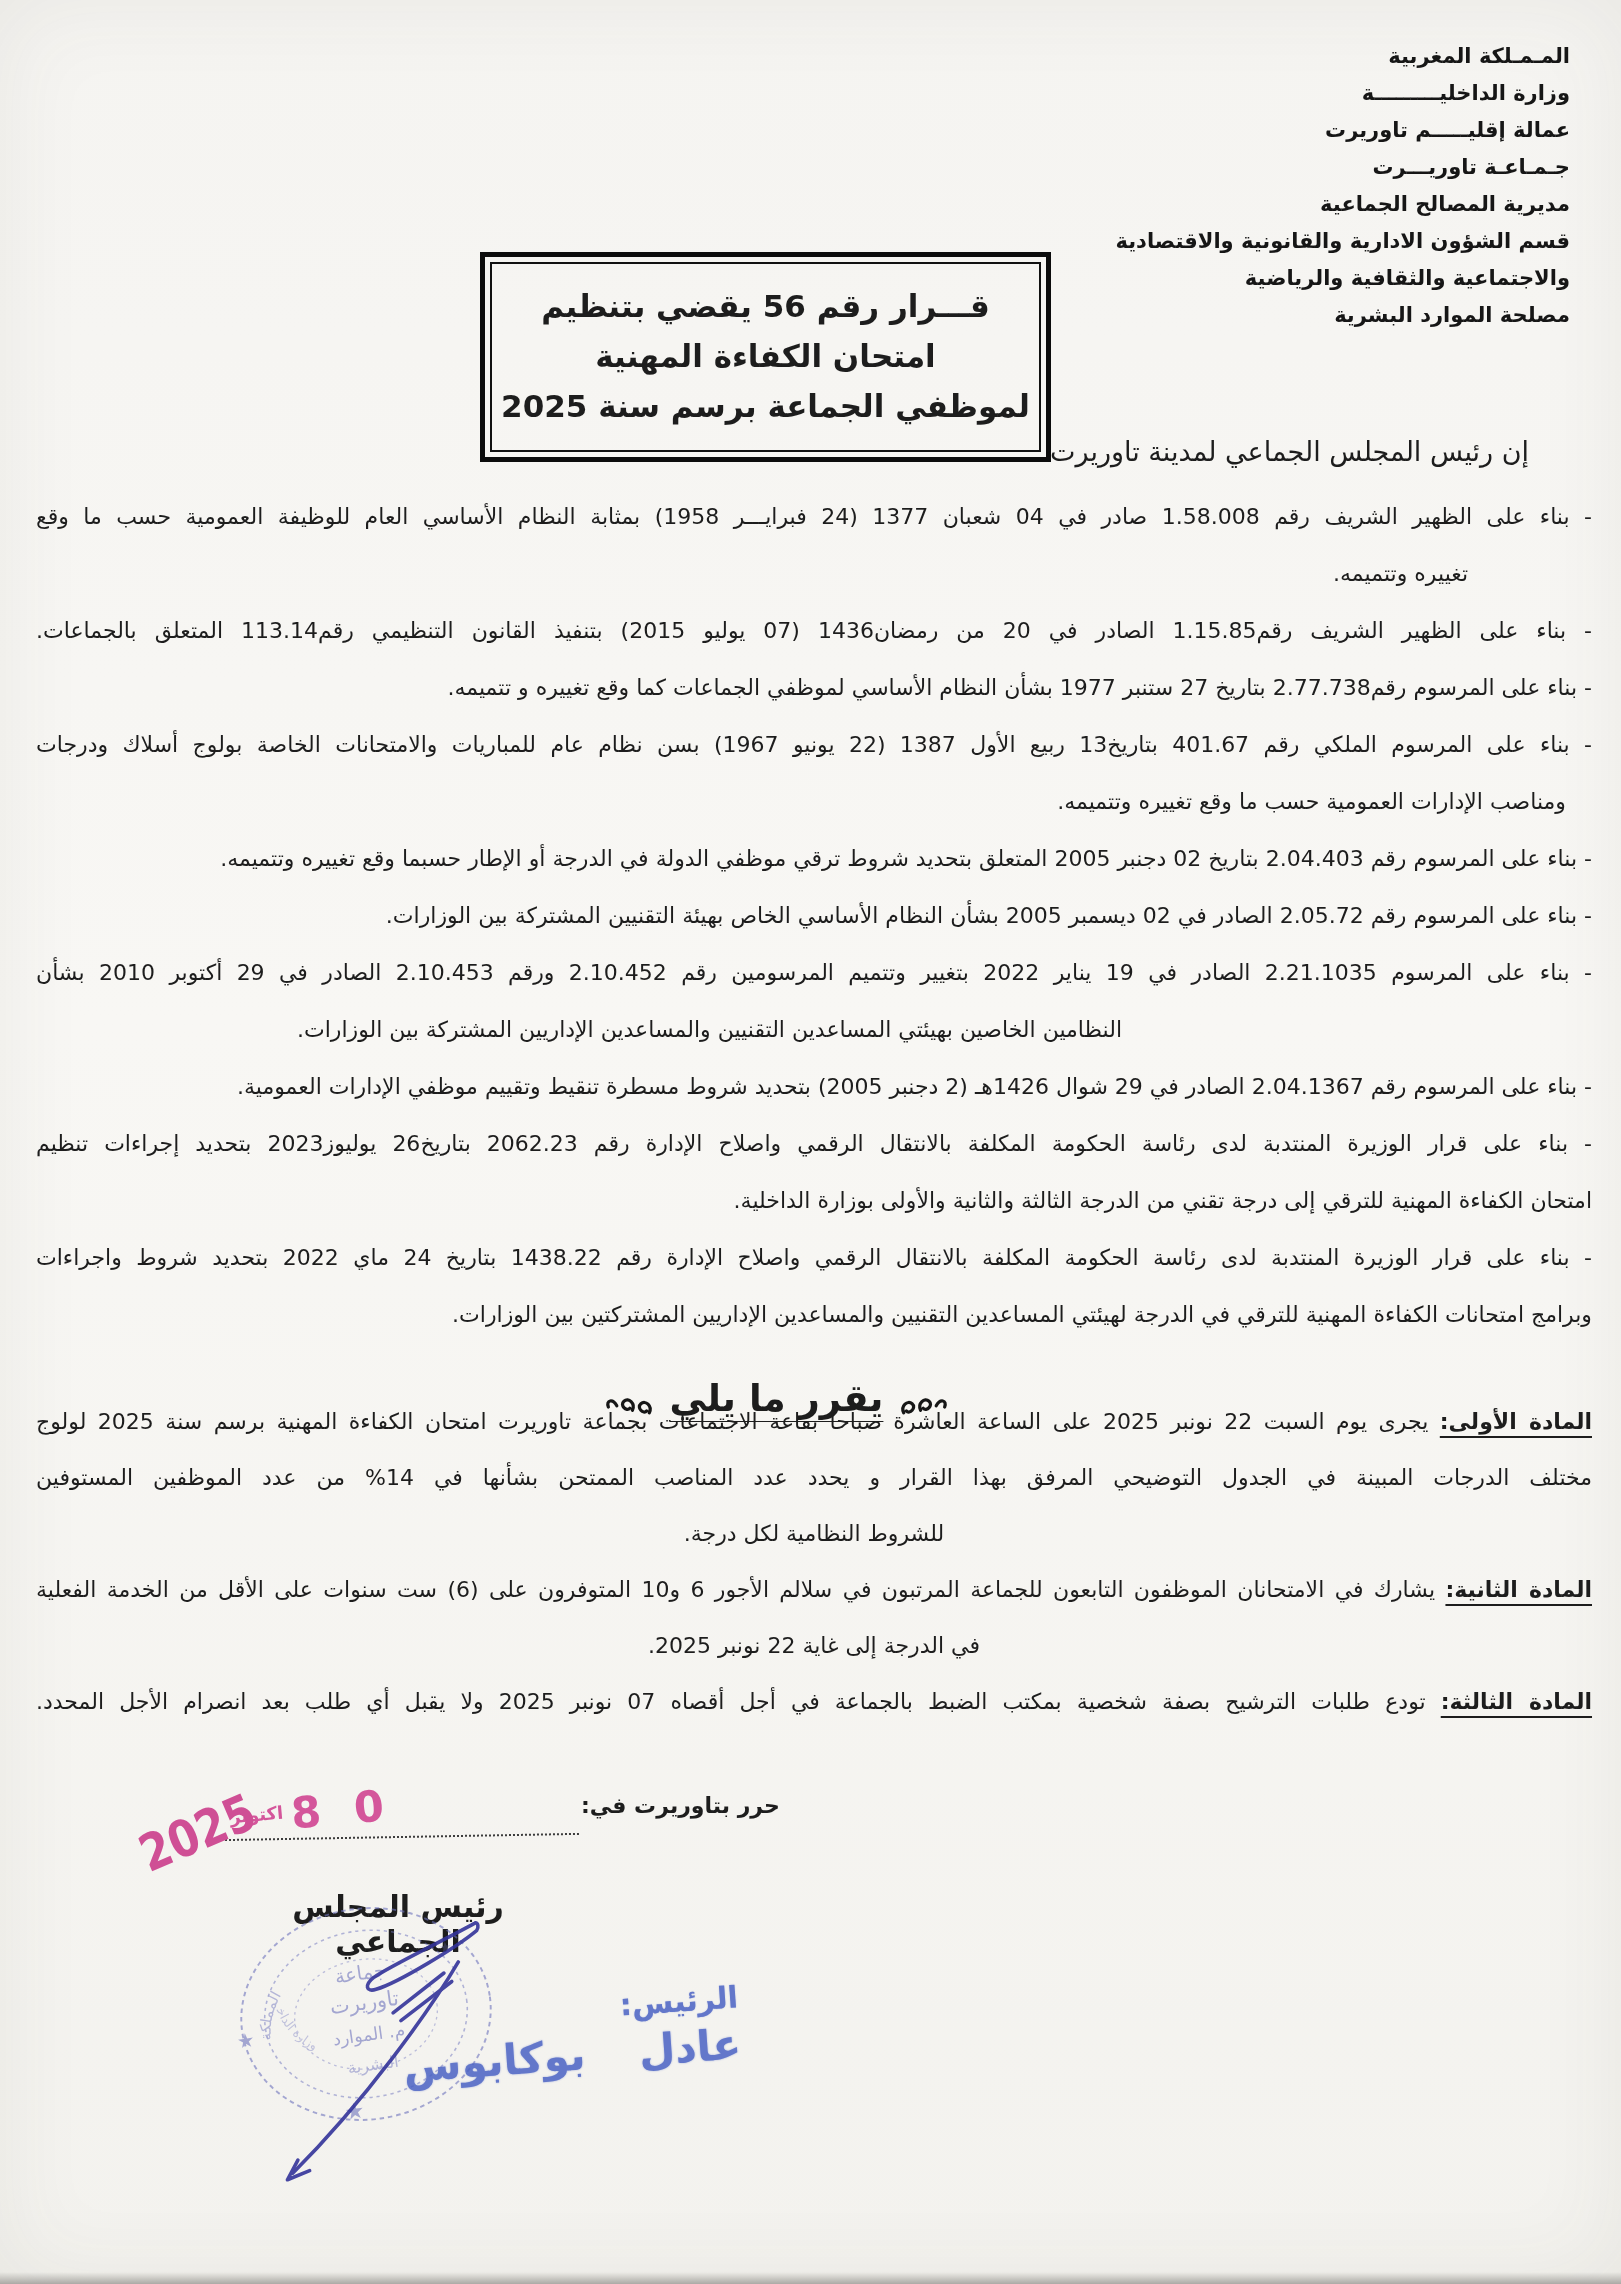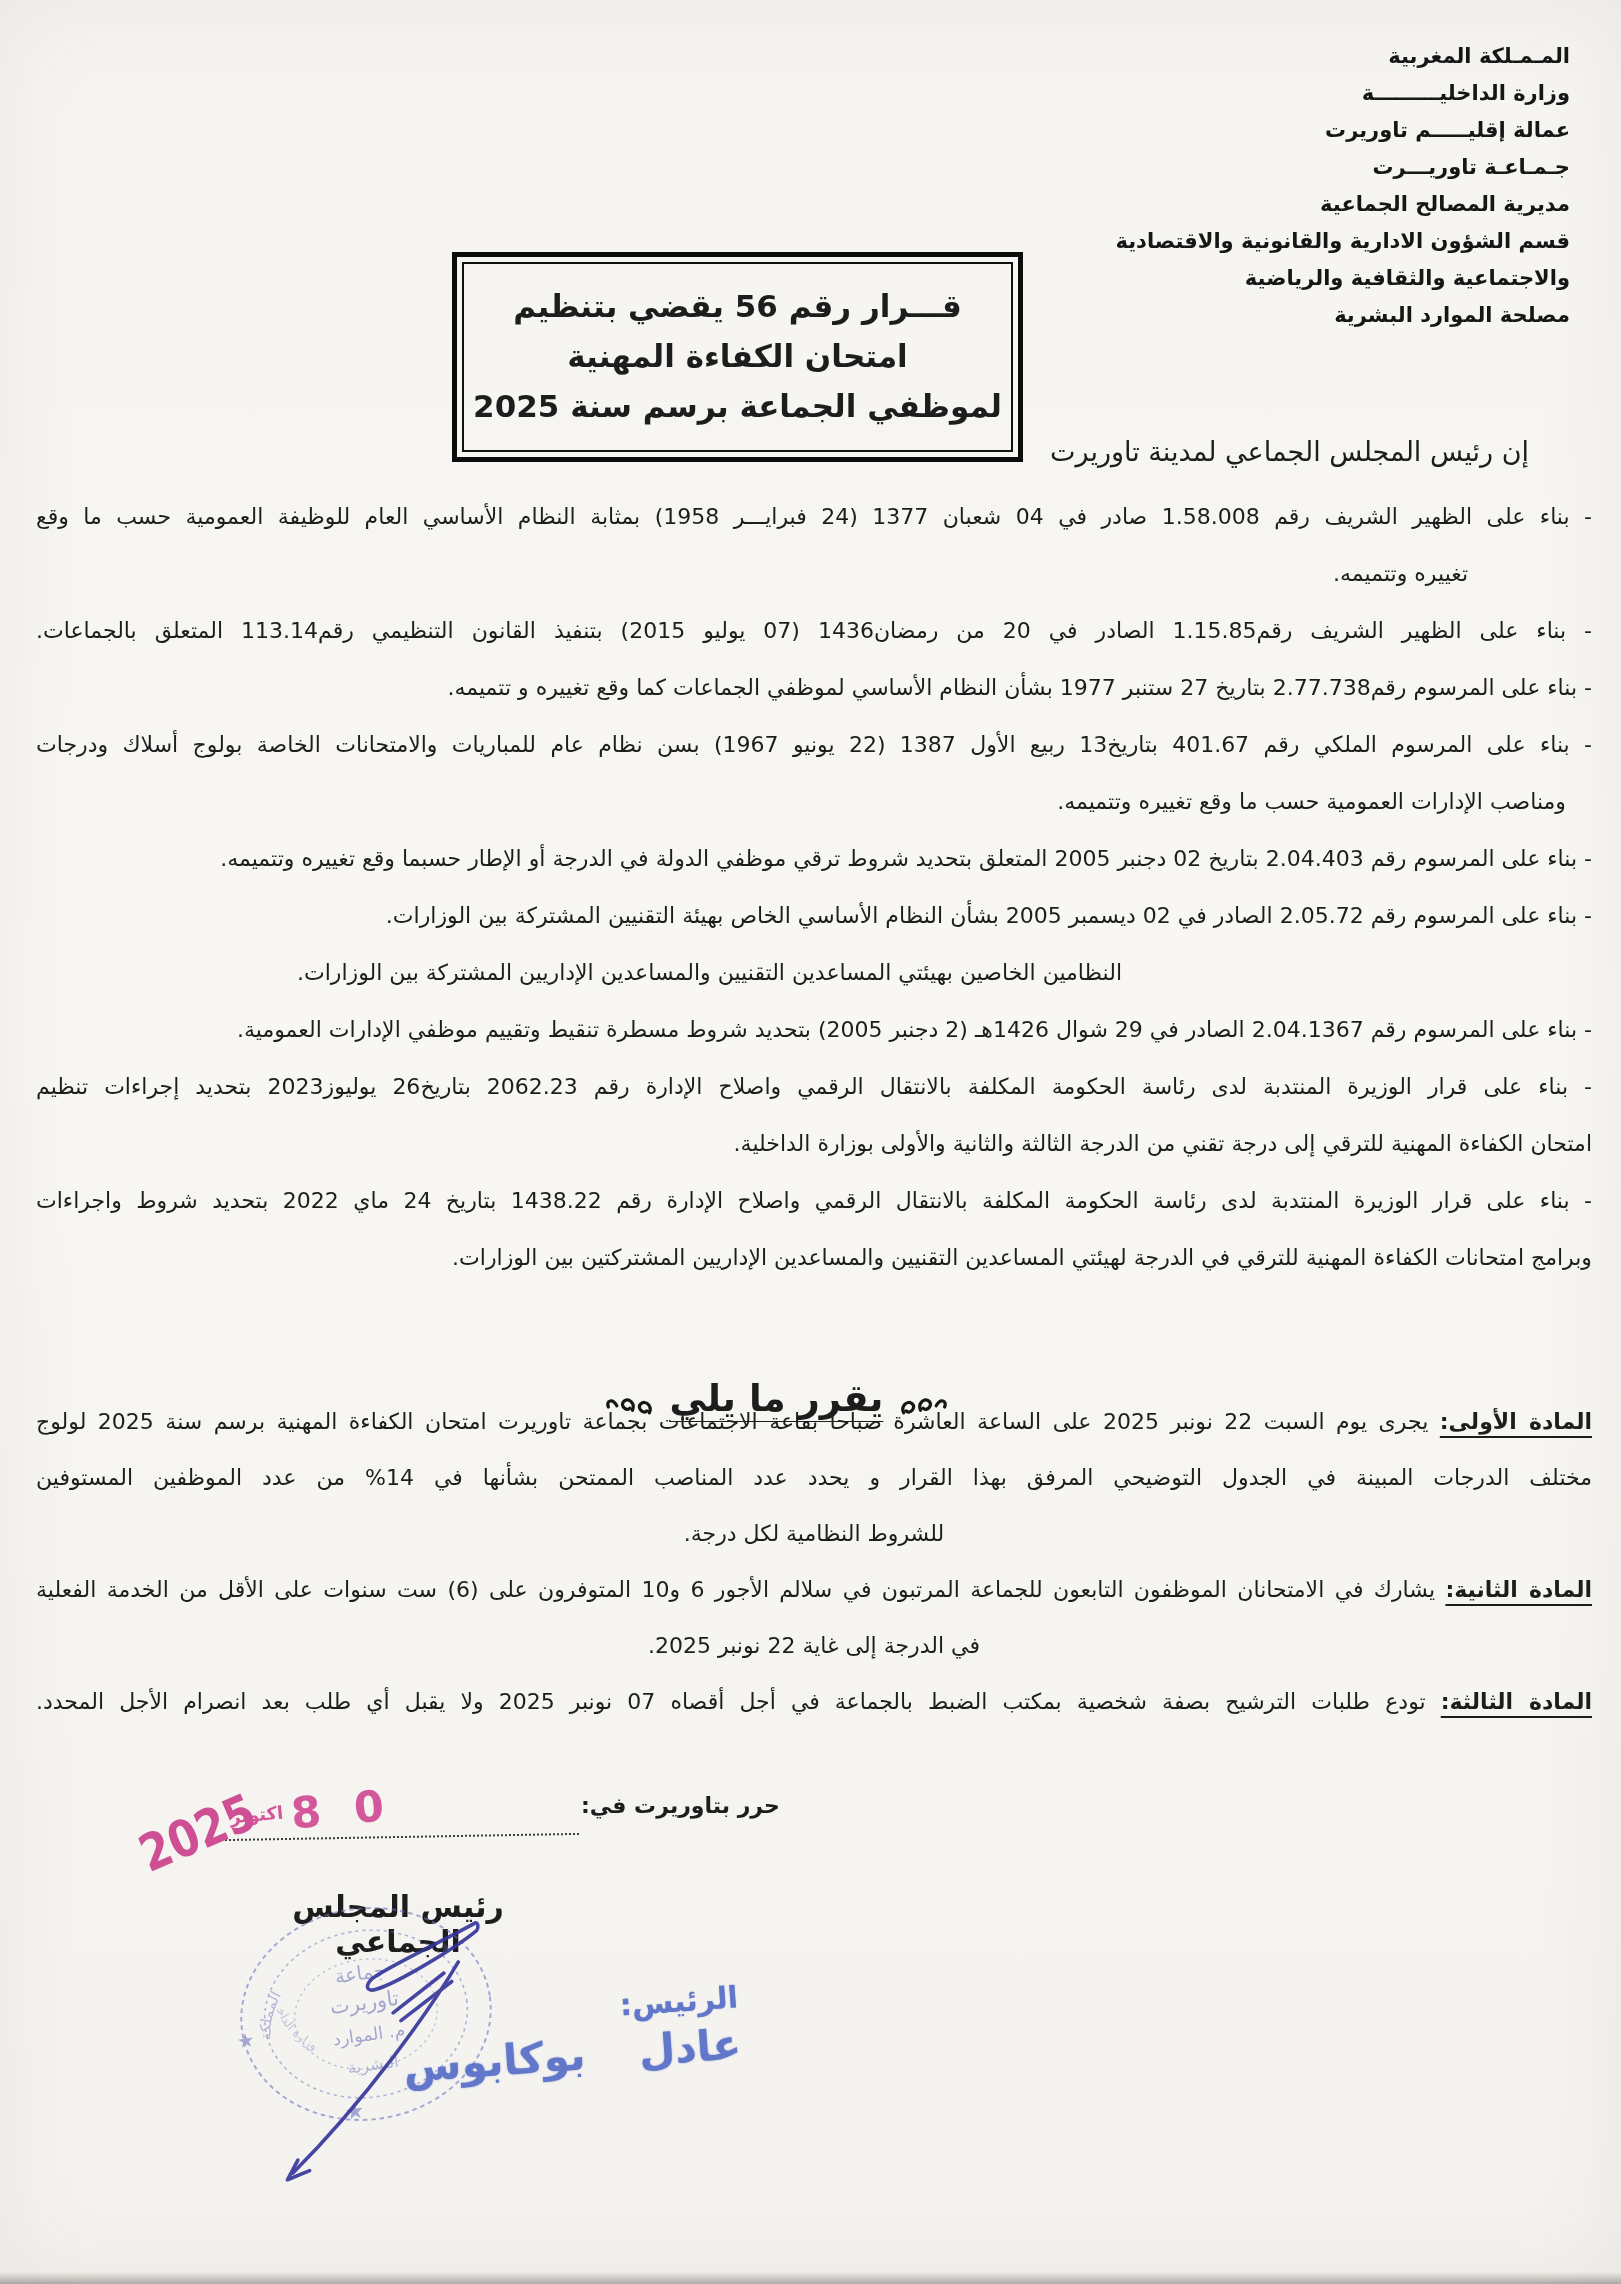--- a/index.html
+++ b/index.html
@@ -15,21 +15,21 @@
     box-shadow: inset 0 0 91px rgba(70,68,60,.07);
   }
   
   .letterhead {
     position:absolute; top:38px; right:51px;
     text-align:right; font-weight:bold; font-size:21px; line-height:37px;
     color:#161616;
   }
   
   .title-box {
-    position:absolute; left:452px; top:252px; width:571px;
+    position:absolute; left:480px; top:252px; width:571px;
     border:5.9px solid #0c0c0c; padding:4.6px; background:transparent;
   }
   .title-inner {
     border:2.6px solid #111; padding:17px 9px 19.6px;
     text-align:center; font-weight:bold; font-size:31px; line-height:50px;
   }
   
   .intro {
     position:absolute; top:436px; right:92px;
     font-size:27px; font-weight:500;
@@ -121,20 +121,21 @@
 
   <section class="preamble">
     <div class="line j">- بناء على الظهير الشريف رقم 1.58.008 صادر في 04 شعبان 1377 (24 فبرايـــر 1958) بمثابة النظام الأساسي العام للوظيفة العمومية حسب ما وقع</div>
     <div class="line r ind190">تغييره وتتميمه.</div>
     <div class="line j">- بناء على الظهير الشريف رقم1.15.85 الصادر في 20 من رمضان1436 (07 يوليو 2015) بتنفيذ القانون التنظيمي رقم113.14 المتعلق بالجماعات.</div>
     <div class="line r">- بناء على المرسوم رقم2.77.738 بتاريخ 27 ستنبر 1977 بشأن النظام الأساسي لموظفي الجماعات كما وقع تغييره و تتميمه.</div>
     <div class="line j">- بناء على المرسوم الملكي رقم 401.67 بتاريخ13 ربيع الأول 1387 (22 يونيو 1967) بسن نظام عام للمباريات والامتحانات الخاصة بولوج أسلاك ودرجات</div>
     <div class="line r ind40">ومناصب الإدارات العمومية حسب ما وقع تغييره وتتميمه.</div>
     <div class="line r">- بناء على المرسوم رقم 2.04.403 بتاريخ 02 دجنبر 2005 المتعلق بتحديد شروط ترقي موظفي الدولة في الدرجة أو الإطار حسبما وقع تغييره وتتميمه.</div>
     <div class="line r">- بناء على المرسوم رقم 2.05.72 الصادر في 02 ديسمبر 2005 بشأن النظام الأساسي الخاص بهيئة التقنيين المشتركة بين الوزارات.</div>
+    <div class="line j">- بناء على المرسوم 2.21.1035 الصادر في 19 يناير 2022 بتغيير وتتميم المرسومين رقم 2.10.452 ورقم 2.10.453 الصادر في 29 أكتوبر 2010 بشأن</div>
     <div class="line r ind320">النظامين الخاصين بهيئتي المساعدين التقنيين والمساعدين الإداريين المشتركة بين الوزارات.</div>
     <div class="line r">- بناء على المرسوم رقم 2.04.1367 الصادر في 29 شوال 1426هـ (2 دجنبر 2005) بتحديد شروط مسطرة تنقيط وتقييم موظفي الإدارات العمومية.</div>
     <div class="line j">- بناء على قرار الوزيرة المنتدبة لدى رئاسة الحكومة المكلفة بالانتقال الرقمي واصلاح الإدارة رقم 2062.23 بتاريخ26 يوليوز2023 بتحديد إجراءات تنظيم</div>
     <div class="line r">امتحان الكفاءة المهنية للترقي إلى درجة تقني من الدرجة الثالثة والثانية والأولى بوزارة الداخلية.</div>
     <div class="line j">- بناء على قرار الوزيرة المنتدبة لدى رئاسة الحكومة المكلفة بالانتقال الرقمي واصلاح الإدارة رقم 1438.22 بتاريخ 24 ماي 2022 بتحديد شروط واجراءات</div>
     <div class="line r">وبرامج امتحانات الكفاءة المهنية للترقي في الدرجة لهيئتي المساعدين التقنيين والمساعدين الإداريين المشتركتين بين الوزارات.</div>
   </section>
 
   <div class="decision-heading">
     <span class="orn">

